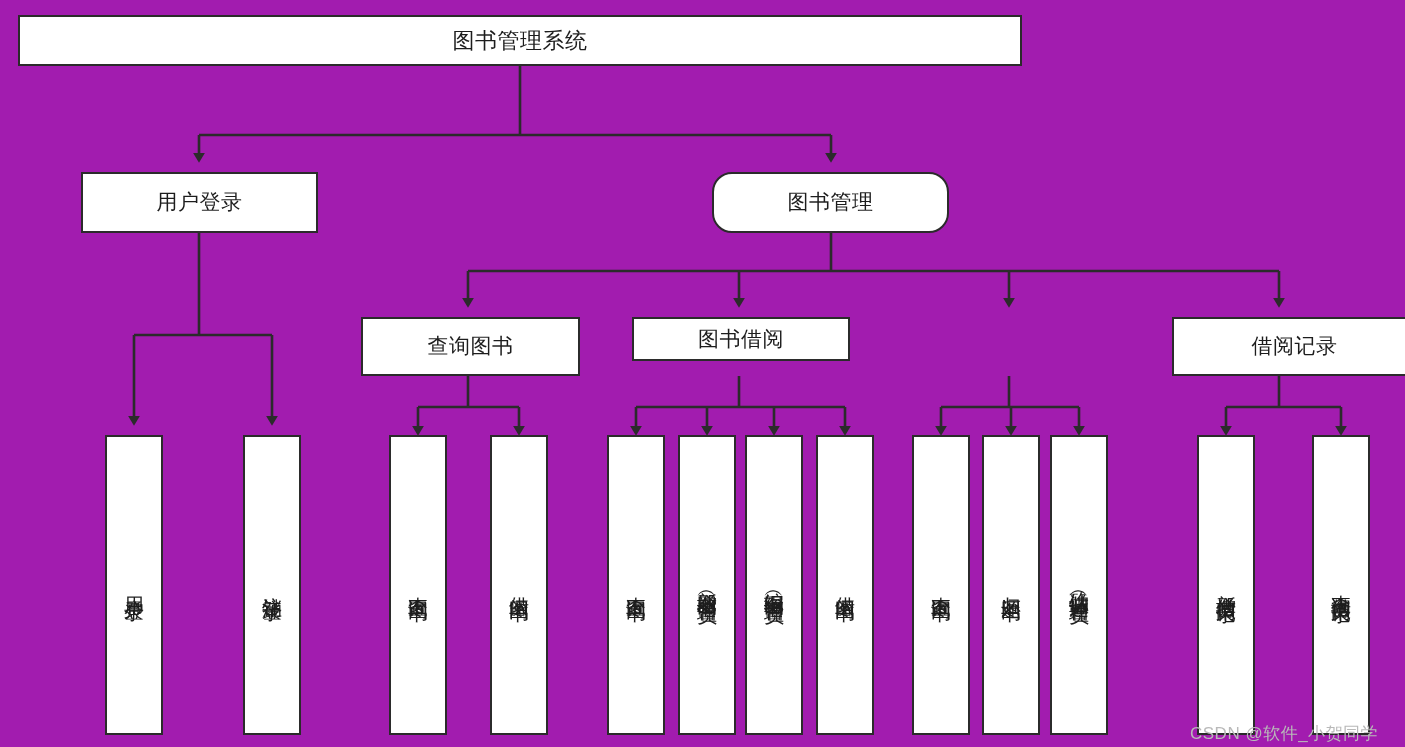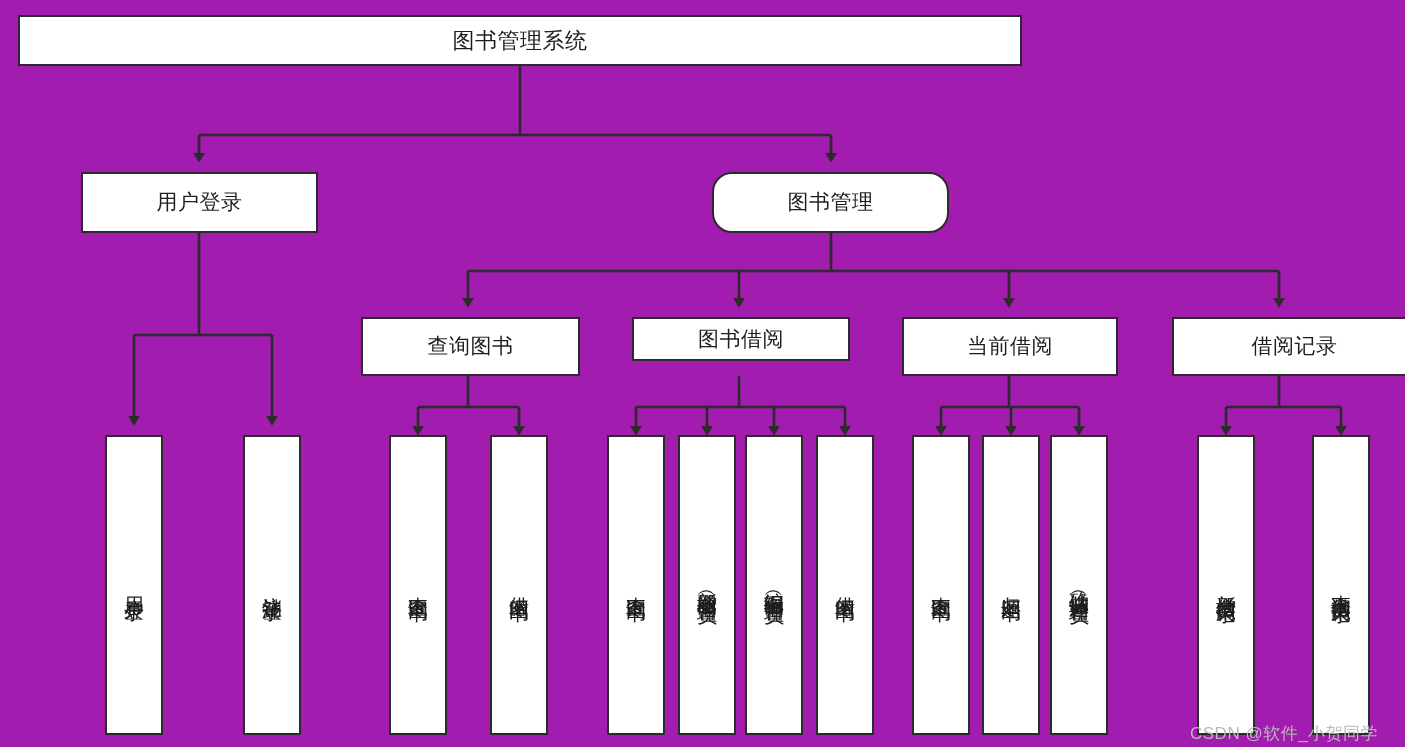--- a/index.html
+++ b/index.html
@@ -131,23 +131,20 @@
   <div class="node" style="left:712px; top:172px; width:237px; height:61px;border-radius:20px;">
     <span class="node-label">图书管理</span>
   </div>
 
   <div class="node" style="left:361px; top:317px; width:219px; height:59px;">
     <span class="node-label">查询图书</span>
   </div>
   <div class="node" style="left:632px; top:317px; width:218px; height:44px;">
     <span class="node-label">图书借阅</span>
   </div>
-  <div class="node" style="left:902px; top:317px; width:216px; height:59px;">
-    <span class="node-label">当前借阅</span>
-  </div>
   <div class="node" style="left:1172px; top:317px; width:245px; height:59px;">
     <span class="node-label">借阅记录</span>
   </div>
 
   <div class="node vert" style="left:105px; top:435px; width:58px; height:300px;">
     <span class="node-label">用户登录</span>
   </div>
   <div class="node vert" style="left:243px; top:435px; width:58px; height:300px;">
     <span class="node-label">注销登录</span>
   </div>

